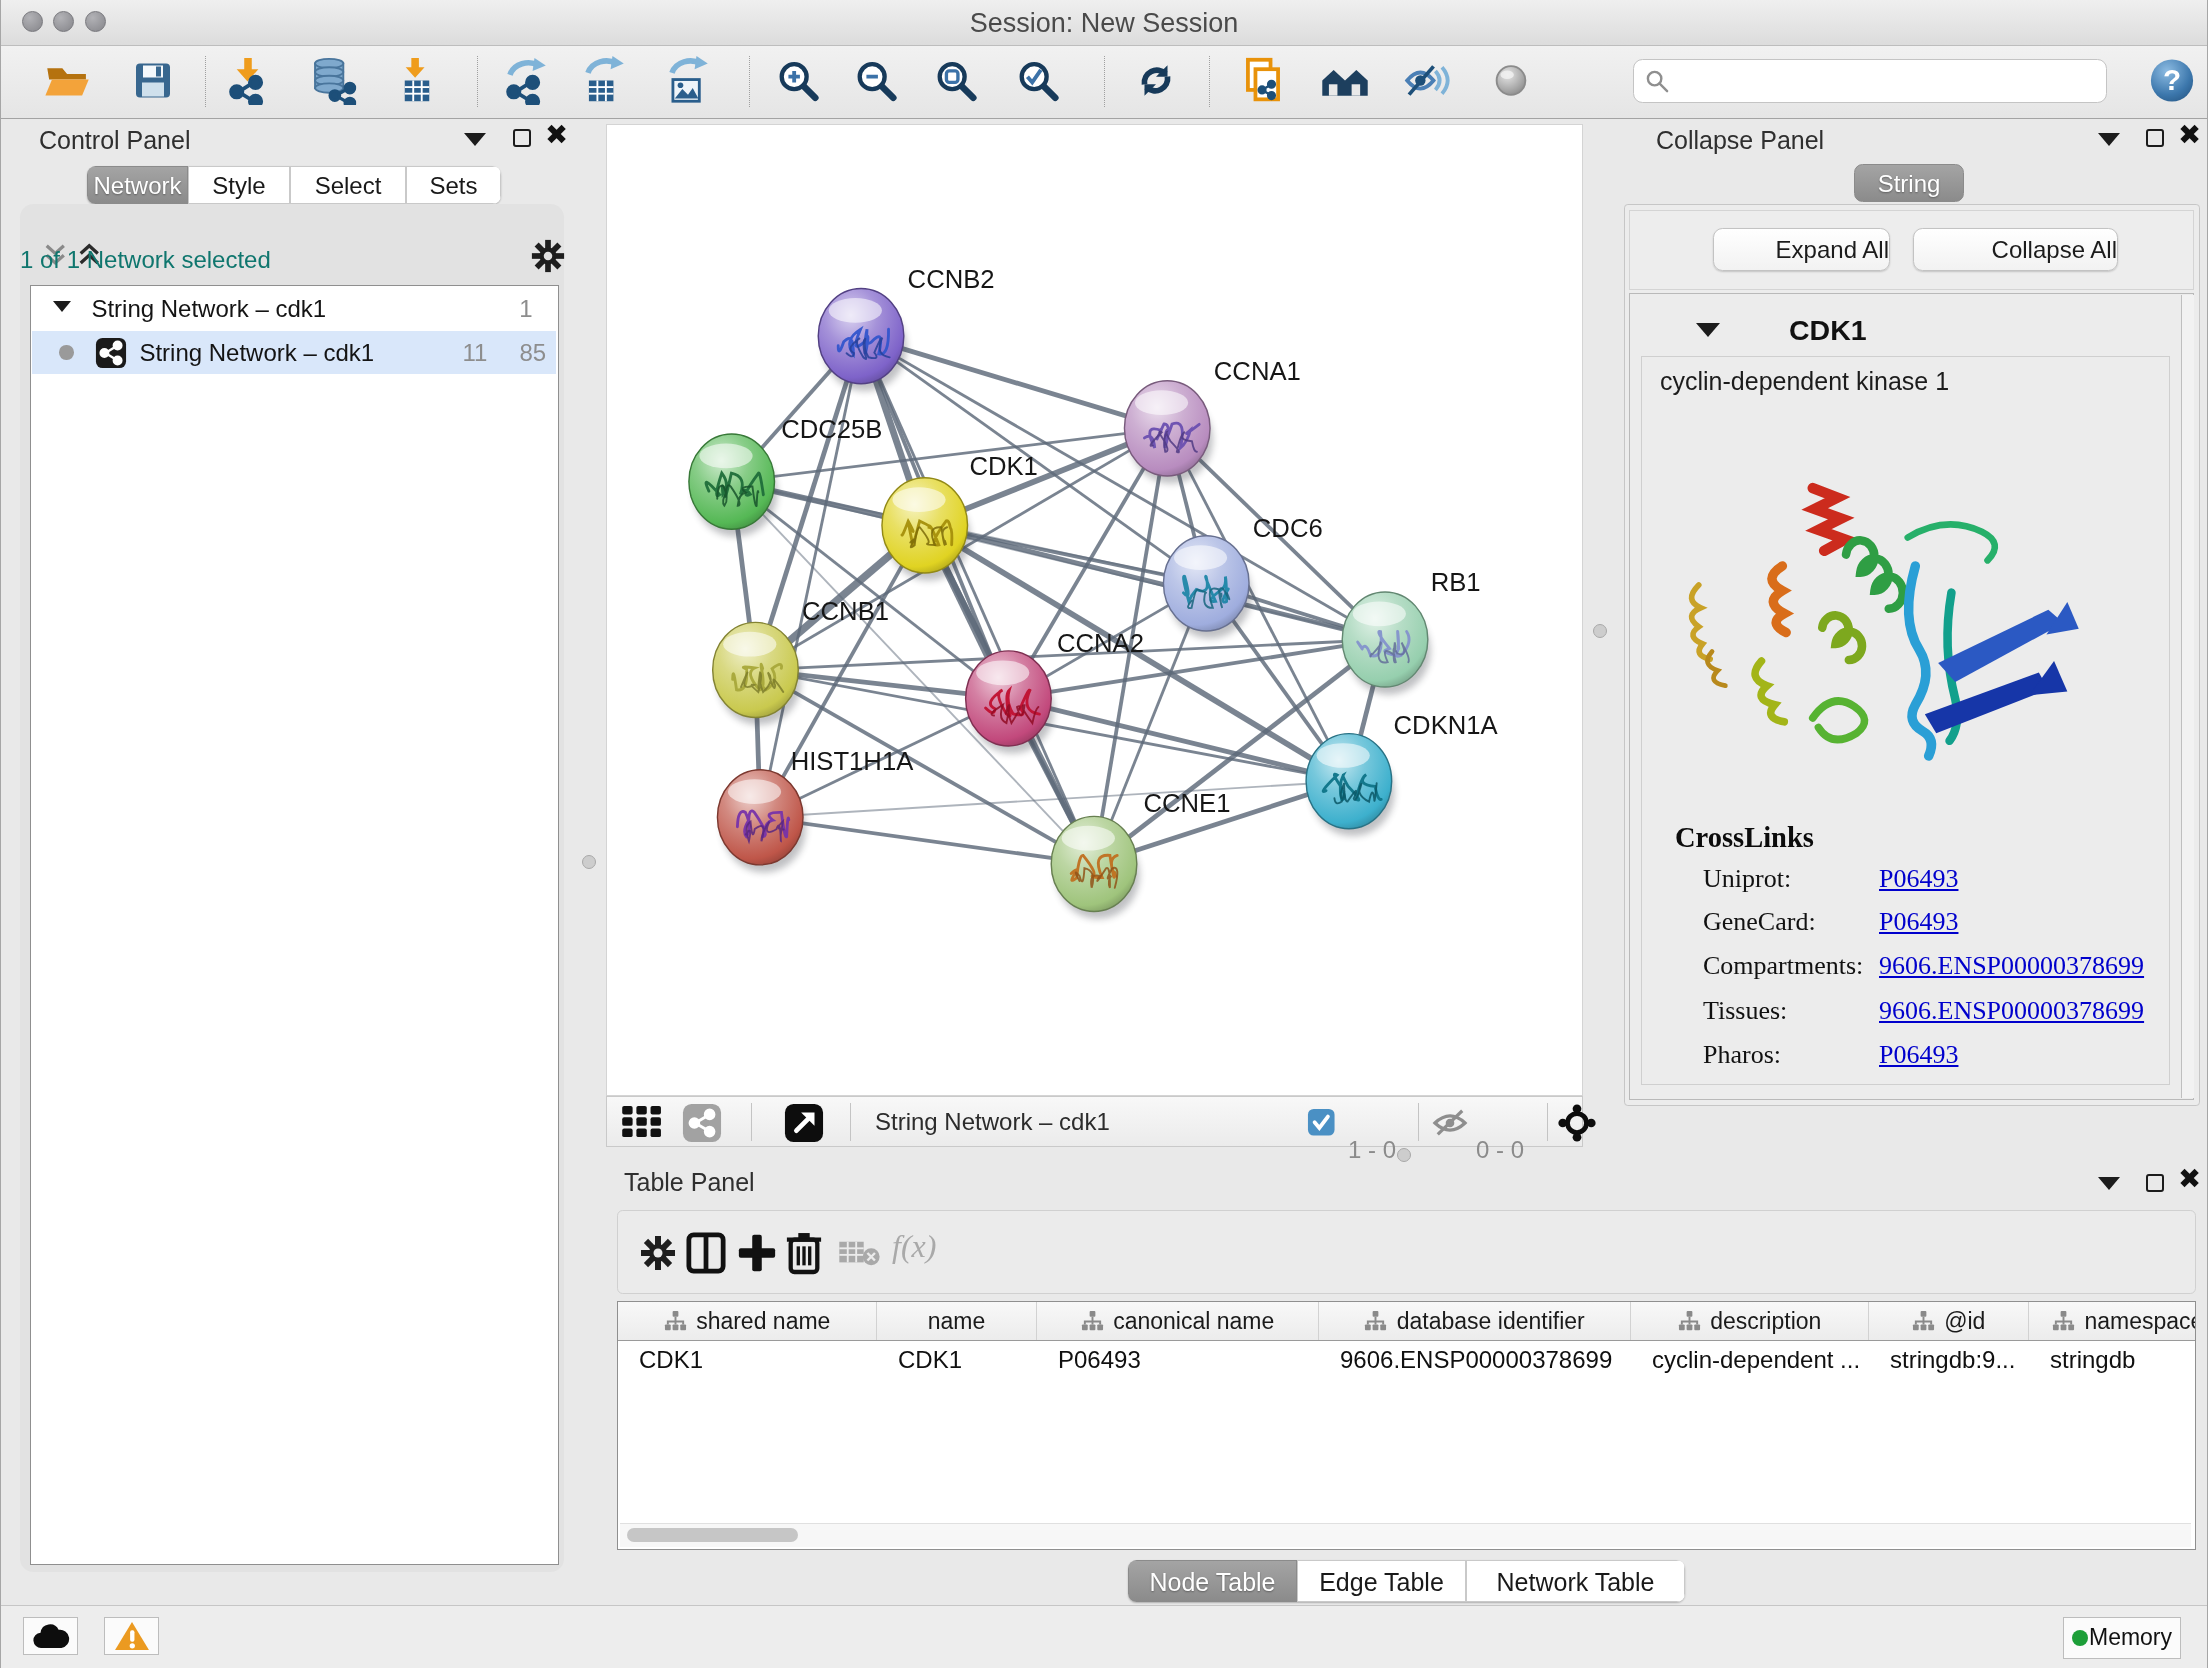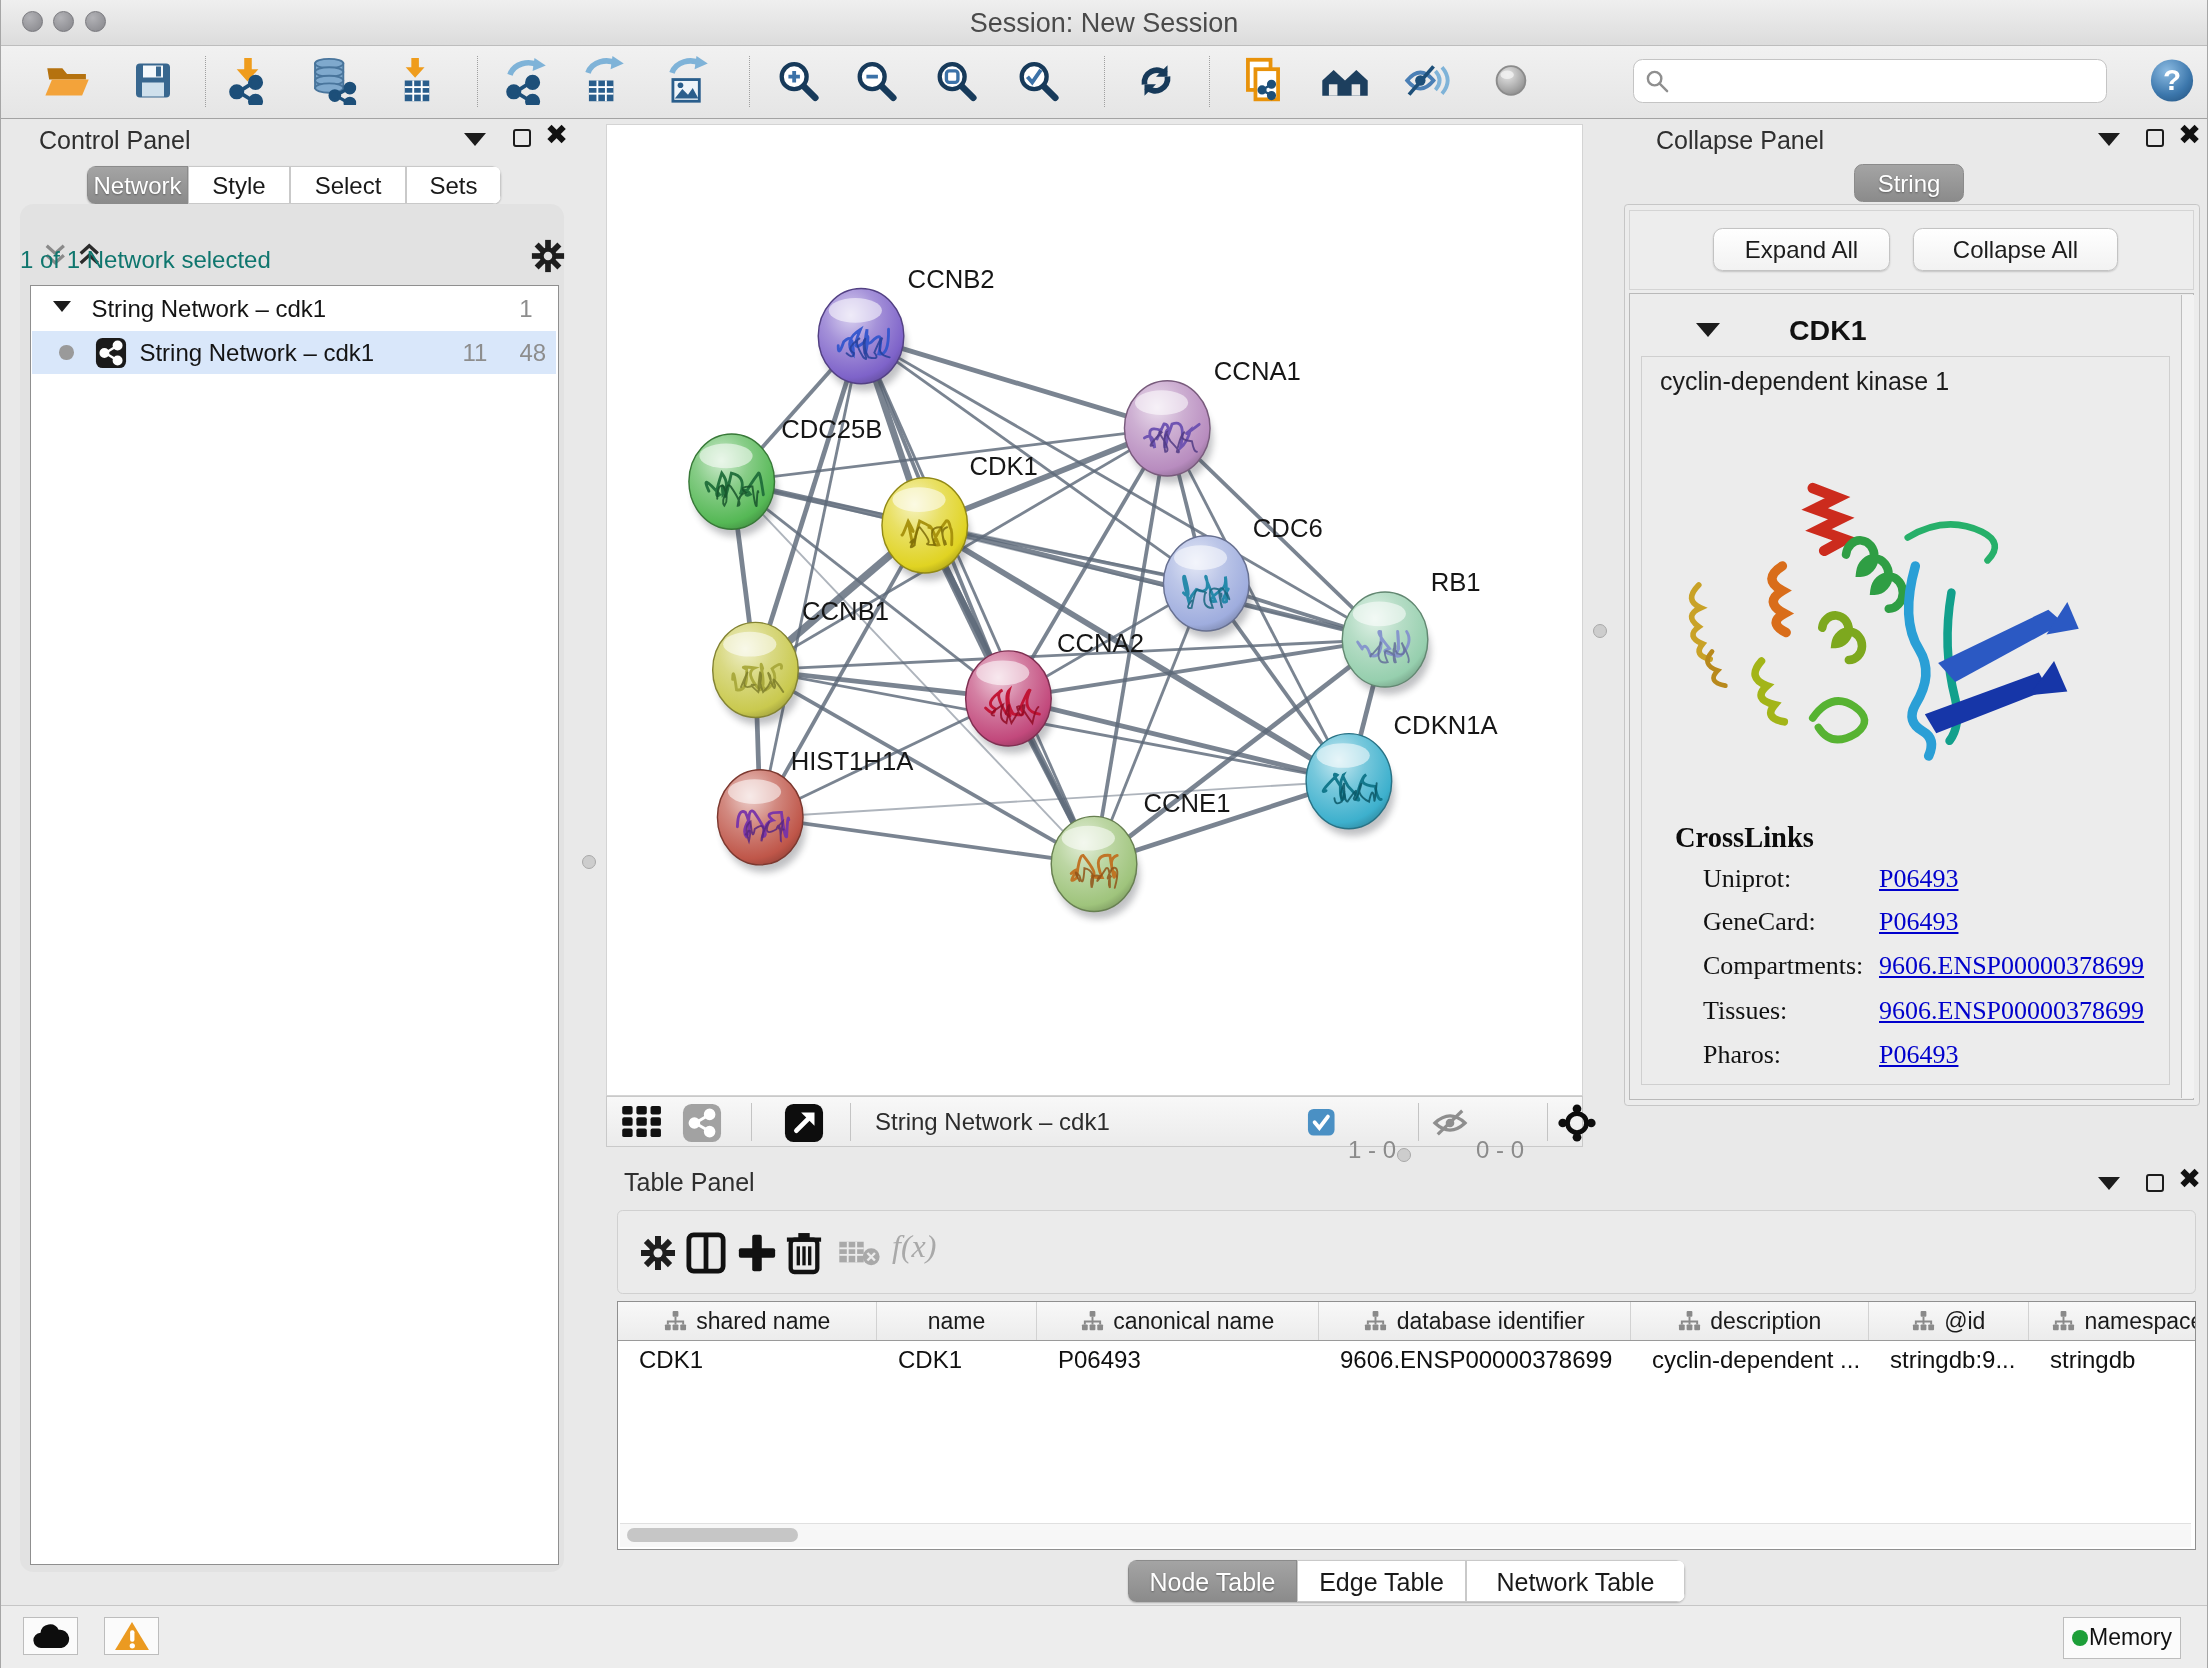--- a/index.html
+++ b/index.html
@@ -43,21 +43,21 @@
   #netbar{position:absolute;left:605px;top:1096px;width:977px;height:51px;background:linear-gradient(#f8f8f8,#ebebeb);border:1px solid #c9c9c9;box-sizing:border-box;}
   .nbsep{position:absolute;top:5.7px;height:38px;border-left:1px solid #c4c4c4;}
   .nbtext{position:absolute;font-size:24px;color:#2c2c2c;top:10.5px;}
   .nbcount{position:absolute;font-size:24px;color:#8b8b8b;top:10.5px;margin-top:28px;}
   .spldot{position:absolute;width:14.3px;height:14.3px;border-radius:50%;background:#cdcdcd;border:1px solid #a9a9a9;box-sizing:border-box;}
 
   
   #results-outer{position:absolute;left:1623px;top:204px;width:576px;height:902px;background:#ececec;border:1.9px solid #c6c6c6;border-radius:3.8px;box-sizing:border-box;}
   #expand-row{position:absolute;left:1628px;top:210px;width:565px;height:80px;background:#ededed;border:1px solid #d4d4d4;box-sizing:border-box;}
   .rbtn{position:absolute;height:43px;background:linear-gradient(#ffffff,#f2f2f2);border:1px solid #c3c3c3;border-radius:9.5px;
-        font-size:24px;color:#1c1c1c;text-align:center;line-height:41px;box-shadow:0 1px 1.9px rgba(0,0,0,.18);box-sizing:border-box;}
+        font-size:24px;color:#1c1c1c;text-align:right;line-height:41px;box-shadow:0 1px 1.9px rgba(0,0,0,.18);box-sizing:border-box;}
   #results-inner{position:absolute;left:1628px;top:293px;width:565px;height:807px;background:#ececec;border:1.9px solid #b9b9b9;box-sizing:border-box;}
   #cdk1-panel{position:absolute;left:1640px;top:356px;width:529px;height:729px;background:#ececec;border:1px solid #cfcfcf;box-sizing:border-box;}
   .serif{font-family:"Liberation Serif","DejaVu Serif",serif;}
   .xl-label{position:absolute;left:1702px;font-size:26px;color:#111;}
   .xl-link{position:absolute;left:1878px;font-size:26px;color:#0000cc;text-decoration:underline;}
   #rscroll{position:absolute;left:2180px;top:295px;width:13.3px;height:803px;background:#f2f2f2;border-left:1px solid #bfbfbf;box-sizing:border-box;}
 
   
   #tp-toolbar{position:absolute;left:616px;top:1210px;width:1579px;height:84px;background:#ebebeb;border:1px solid #d0d0d0;border-radius:5.7px;box-sizing:border-box;}
   #tp-table{position:absolute;left:616px;top:1301px;width:1579px;height:249px;background:#fff;border:1.9px solid #8f8f8f;box-sizing:border-box;overflow:hidden;}
@@ -342,21 +342,21 @@
         <g stroke="#fff" stroke-width="2.6" fill="#fff">
           <line x1="11" y1="17" x2="24" y2="9"></line>
             <line x1="11" y1="17" x2="24" y2="25"></line>
           <circle cx="10" cy="17" r="4"></circle>
             <circle cx="24" cy="9" r="4"></circle>
             <circle cx="24" cy="25" r="4"></circle>
         </g>
       </svg>
       <div class="treelabel" style="left:107px">String Network – cdk1</div>
       <div class="count" style="left:430px;top:7.6px">11</div>
-      <div class="count" style="left:487px;top:7.6px">48</div>
+      <div class="count" style="left:487px;top:7.6px">85</div>
     </div>
   </div>
 
   <div id="netcanvas">
     <svg id="net-svg" width="975" height="970" viewBox="0 0 1025 1020">
         <defs>
           <filter id="nshadow" x="-60%" y="-60%" width="220%" height="220%">
             <feGaussianBlur stdDeviation="4"></feGaussianBlur>
           </filter>
           <radialGradient id="ng0" cx="38%" cy="28%" r="82%">

